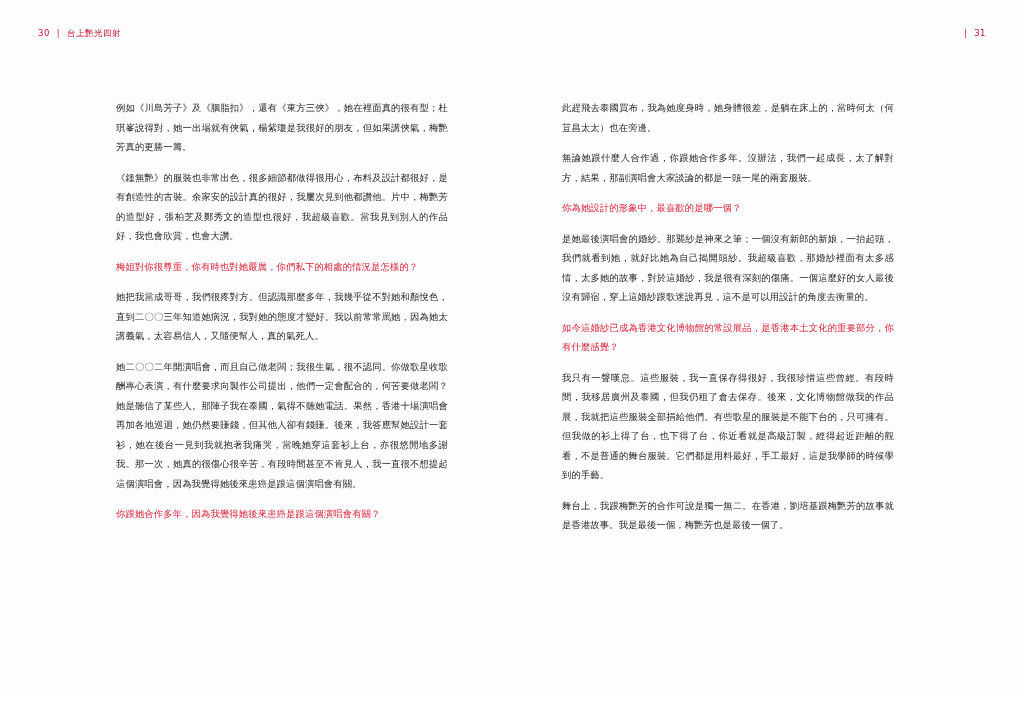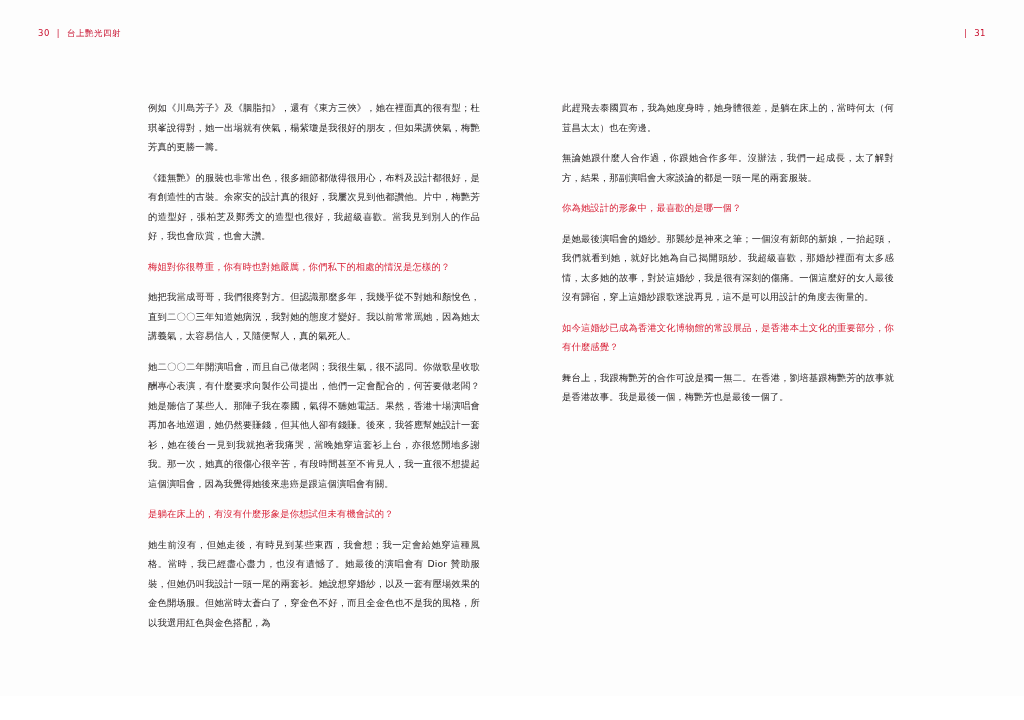--- a/index.html
+++ b/index.html
@@ -59,21 +59,21 @@
     left: 0;
     width: 1024px;
     height: 580px;
   }
   .col {
     position: absolute;
     width: 332px;
     top: 0;
   }
   .col-left {
-    left: 148px;
+    left: 116px;
   }
   .col-right {
     left: 562px;
   }
 
   p.para {
     margin: 0 0 11px 0;
     font-size: 9.3px;
     line-height: 19.5px;
     color: #231f20;
@@ -111,27 +111,27 @@
   <div class="gutter"></div>
 
   <div class="columns">
 
     <div class="col col-left">
       <p class="para">例如《川島芳子》及《胭脂扣》，還有《東方三俠》，她在裡面真的很有型；杜琪峯說得對，她一出場就有俠氣，楊紫瓊是我很好的朋友，但如果講俠氣，梅艷芳真的更勝一籌。</p>
       <p class="para">《鍾無艷》的服裝也非常出色，很多細節都做得很用心，布料及設計都很好，是有創造性的古裝。余家安的設計真的很好，我屢次見到他都讚他。片中，梅艷芳的造型好，張柏芝及鄭秀文的造型也很好，我超級喜歡。當我見到別人的作品好，我也會欣賞，也會大讚。</p>
       <p class="para q">梅姐對你很尊重，你有時也對她嚴厲，你們私下的相處的情況是怎樣的？</p>
       <p class="para">她把我當成哥哥，我們很疼對方。但認識那麼多年，我幾乎從不對她和顏悅色，直到二〇〇三年知道她病況，我對她的態度才變好。我以前常常罵她，因為她太講義氣，太容易信人，又隨便幫人，真的氣死人。</p>
       <p class="para">她二〇〇二年開演唱會，而且自己做老闆；我很生氣，很不認同。你做歌星收歌酬專心表演，有什麼要求向製作公司提出，他們一定會配合的，何苦要做老闆？她是聽信了某些人。那陣子我在泰國，氣得不聽她電話。果然，香港十場演唱會再加各地巡迴，她仍然要賺錢，但其他人卻有錢賺。後來，我答應幫她設計一套衫，她在後台一見到我就抱著我痛哭，當晚她穿這套衫上台，亦很悠閒地多謝我。那一次，她真的很傷心很辛苦，有段時間甚至不肯見人，我一直很不想提起這個演唱會，因為我覺得她後來患癌是跟這個演唱會有關。</p>
-      <p class="para q">是躺在床上的，有沒有什麼形象是你想試但未有機會試的？</p>
-      <p class="para">她生前沒有，但她走後，有時見到某些東西，我會想；我一定會給她穿這種風格。當時，我已經盡心盡力，也沒有遺憾了。她最後的演唱會有 Dior 贊助服裝，但她仍叫我設計一頭一尾的兩套衫。她說想穿婚紗，以及一套有壓場效果的金色開场服。但她當時太蒼白了，穿金色不好，而且全金色也不是我的風格，所以我選用紅色與金色搭配，為</p>
+      <p class="para q">你跟她合作多年，因為我覺得她後來患癌是跟這個演唱會有關？</p>
     </div>
 
     <div class="col col-right">
       <p class="para">此趕飛去泰國買布，我為她度身時，她身體很差，是躺在床上的，當時何太（何荳昌太太）也在旁邊。</p>
       <p class="para">無論她跟什麼人合作過，你跟她合作多年。沒辦法，我們一起成長，太了解對方，結果，那副演唱會大家談論的都是一頭一尾的兩套服裝。</p>
       <p class="para q">你為她設計的形象中，最喜歡的是哪一個？</p>
       <p class="para">是她最後演唱會的婚紗。那襲紗是神來之筆；一個沒有新郎的新娘，一抬起頭，我們就看到她，就好比她為自己揭開頭紗。我超級喜歡，那婚紗裡面有太多感情，太多她的故事，對於這婚紗，我是很有深刻的傷痛。一個這麼好的女人最後沒有歸宿，穿上這婚紗跟歌迷說再見，這不是可以用設計的角度去衡量的。</p>
       <p class="para q">如今這婚紗已成為香港文化博物館的常設展品，是香港本土文化的重要部分，你有什麼感覺？</p>
+      <p class="para">我只有一聲嘆息。這些服裝，我一直保存得很好，我很珍惜這些曾經。有段時間，我移居廣州及泰國，但我仍租了倉去保存。後來，文化博物館做我的作品展，我就把這些服裝全部捐給他們。有些歌星的服裝是不能下台的，只可擁有。但我做的衫上得了台，也下得了台，你近看就是高級訂製，經得起近距離的觀看，不是普通的舞台服裝。它們都是用料最好，手工最好，這是我學師的時候學到的手藝。</p>
       <p class="para">舞台上，我跟梅艷芳的合作可說是獨一無二。在香港，劉培基跟梅艷芳的故事就是香港故事。我是最後一個，梅艷芳也是最後一個了。</p>
     </div>
 
   </div>
 </div>
 
 </body></html>

